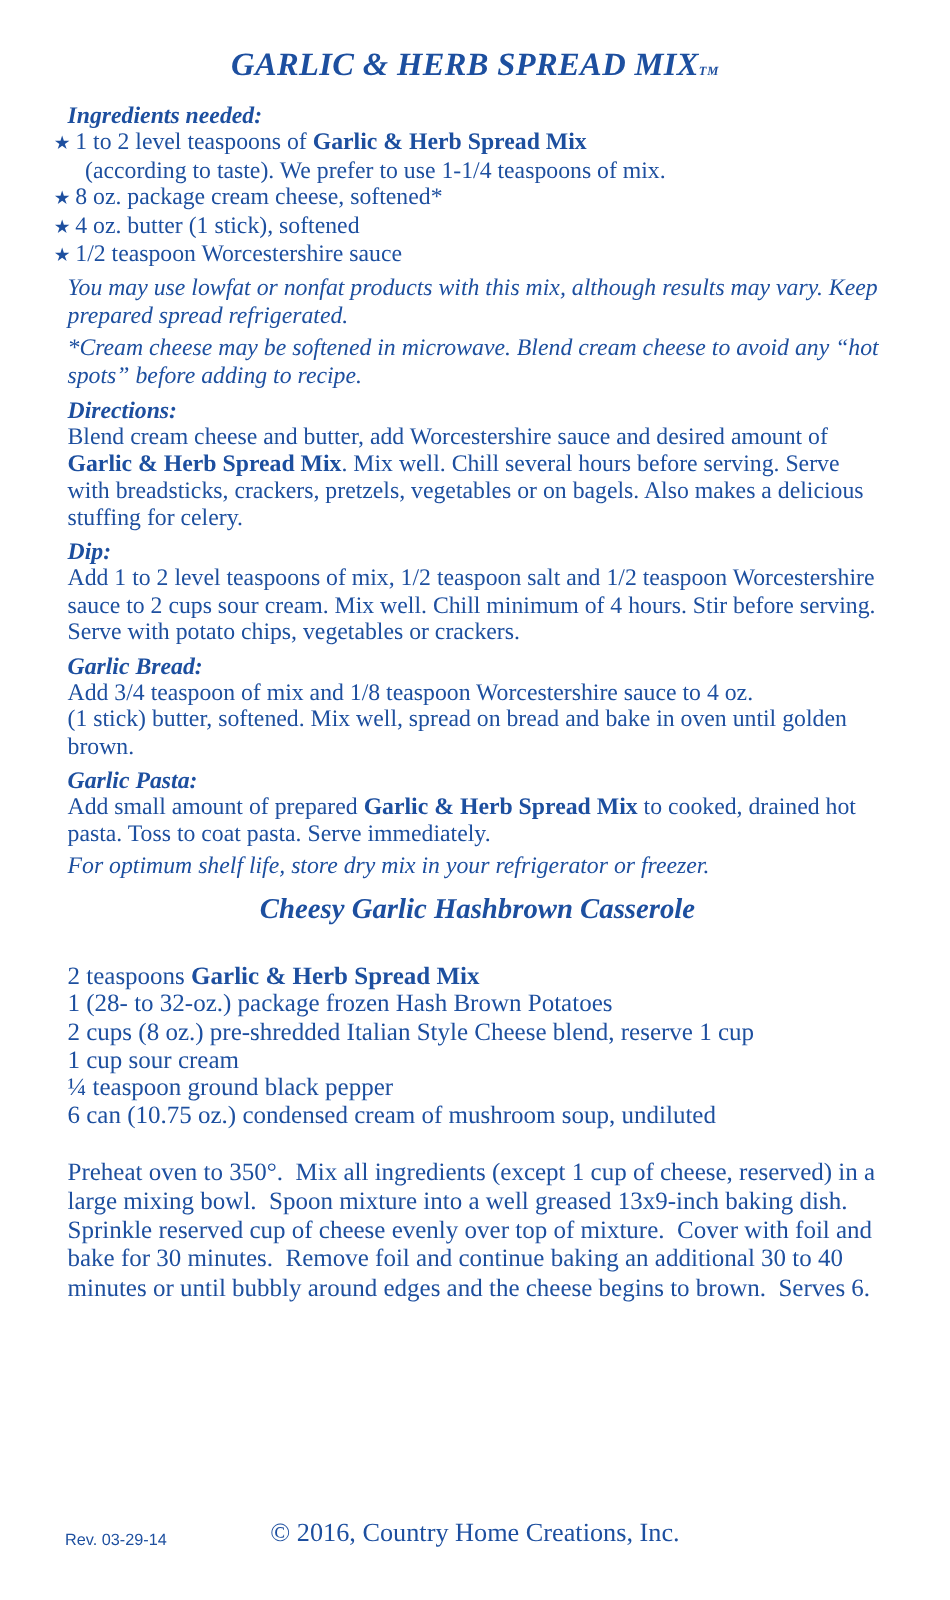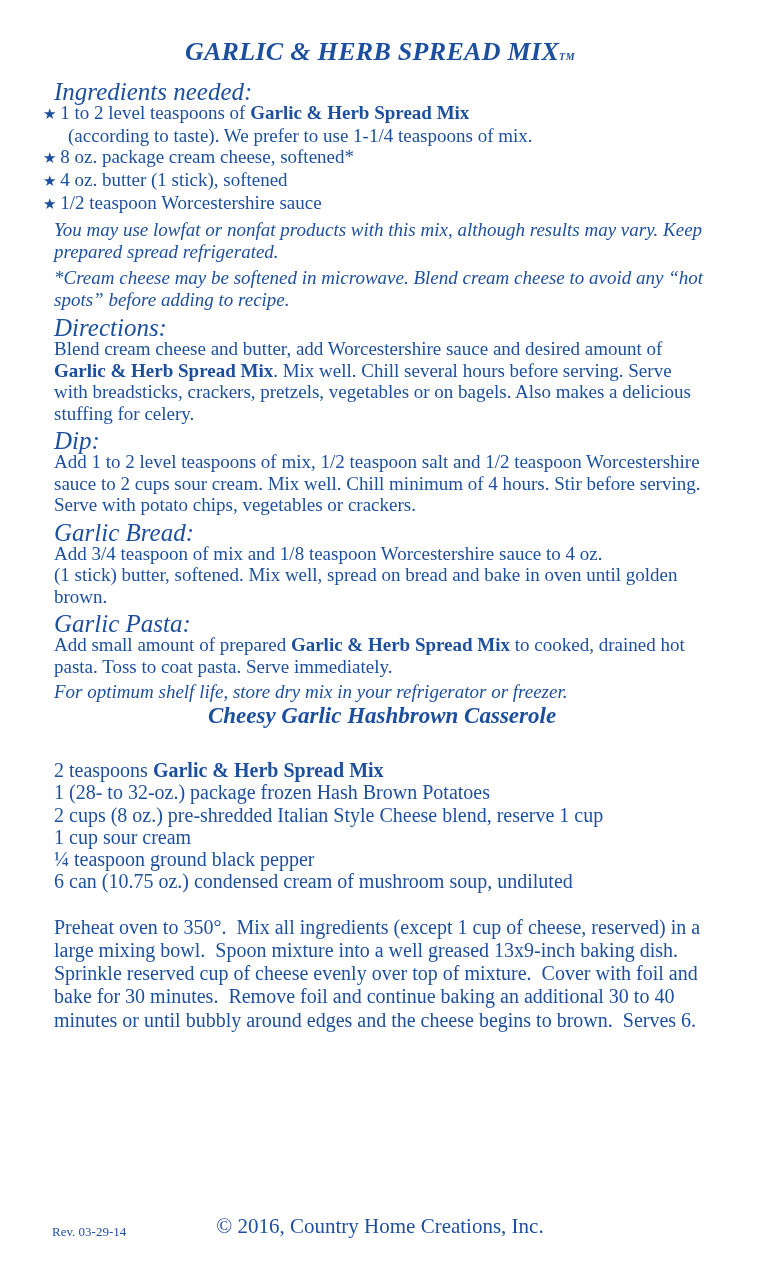--- a/index.html
+++ b/index.html
@@ -9,48 +9,48 @@
     font-family:"Liberation Serif", serif;
   }
   .title-wrap {
     padding-top:38px; text-align:center;
     font-style:italic; font-weight:bold; font-size:26px; line-height:28px;
     letter-spacing:0.3px;
   }
   .tm { font-size:10px; letter-spacing:0.5px; }
   .content { margin:10px 50px 0 54px; }
   .sec-heading {
-    font-style:italic; font-weight:normal; font-size:25px; line-height:21px;
+    font-style:italic; font-weight:bold; font-size:19px; line-height:21px;
     margin-top:6px;
   }
   .paragraph { font-size:19px; line-height:21.5px; white-space:pre-wrap; }
   .note {
     font-style:italic; font-size:19px; line-height:22px; margin-top:4px;
     white-space:pre-wrap;
   }
   .bullets { }
   .bullet {
     font-size:19px; line-height:21px;
     padding-left:25px; text-indent:-25px; margin-left:-11px;
     white-space:pre-wrap;
   }
   .star { font-size:15px; }
   .b { font-weight:bold; }
   .recipe2-title {
     text-align:center; font-style:italic; font-weight:bold;
-    font-size:23px; line-height:26px; margin-bottom:30px;
+    font-size:23px; line-height:26px; margin-top:10px; margin-bottom:30px;
   }
   .ing-block { }
   .ing-line { font-size:20px; line-height:22.3px; white-space:pre-wrap; }
   .paragraph-large {
     font-size:20px; line-height:23.2px; margin-top:23px; white-space:pre-wrap;
   }
   .footer-rev {
     position:absolute; left:52px; top:1224px;
-    font-family:Liberation Serif, serif; font-size:13px;text-align:center;
+    font-family:Liberation Sans, sans-serif; font-size:13px;text-align:center;
   }
   .footer-copy {
     position:absolute; left:0; right:0; top:1214px; text-align:center;
     font-size:21px; line-height:24px;
   }
 </style>
 </head>
 <body>
 
 <div class="page" style="color: rgb(29, 79, 159);">

